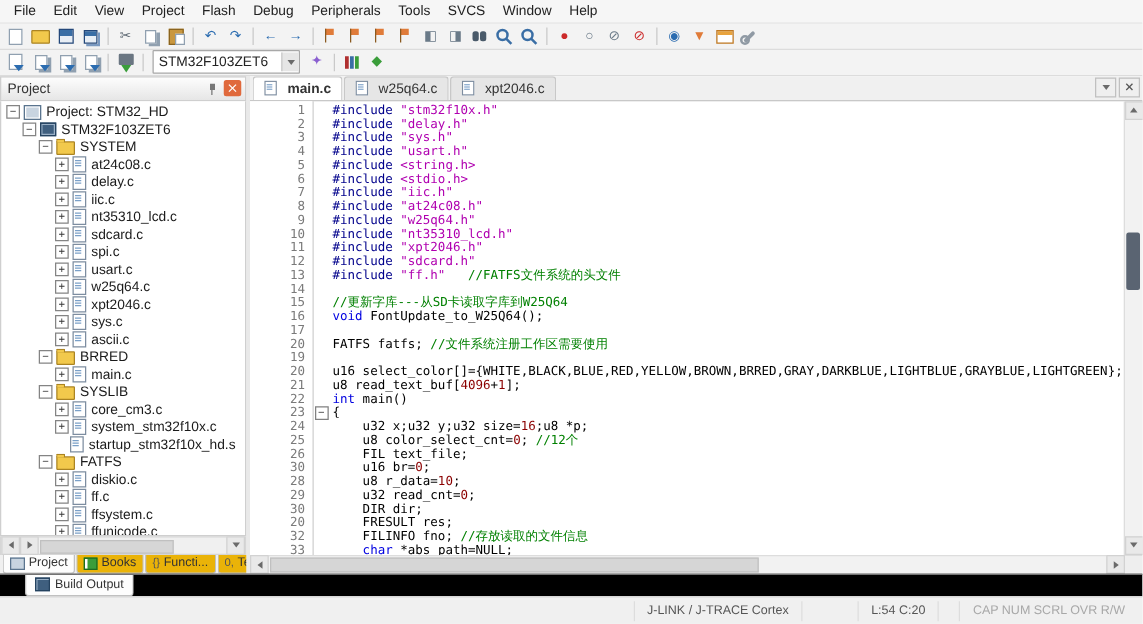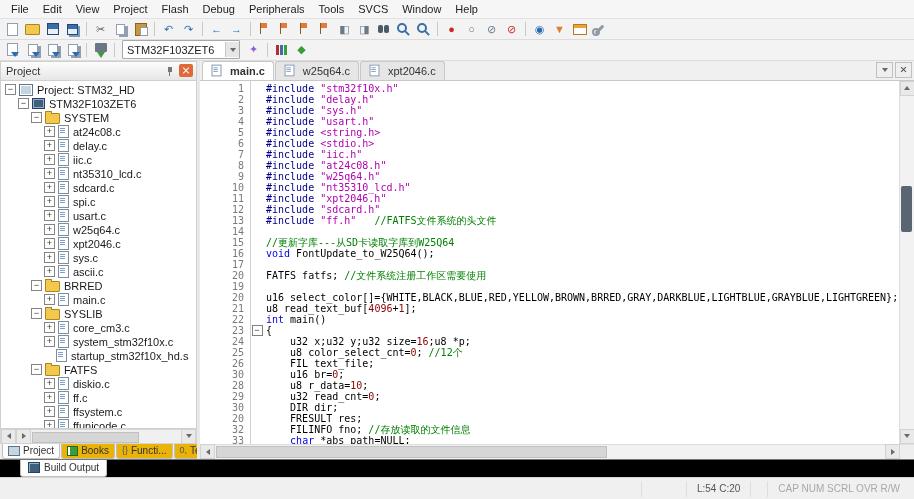--- a/index.html
+++ b/index.html
@@ -514,19 +514,20 @@
 
   <div class="build-output">
     <div class="bo-tab">
       <span class="bo-ic"></span>
       <span>Build Output</span>
     </div>
   </div>
 
   <div class="status-bar">
     <span class="sb-spacer"></span>
+    <span class="sb-item">J-LINK / J-TRACE Cortex</span>
     <span class="sb-gap1"></span>
     <span class="sb-item">L:54 C:20</span>
     <span class="sb-gap2"></span>
     <span class="sb-item flags">CAP NUM SCRL OVR R/W</span>
   </div>
 
 </div>
 
 </body></html>

